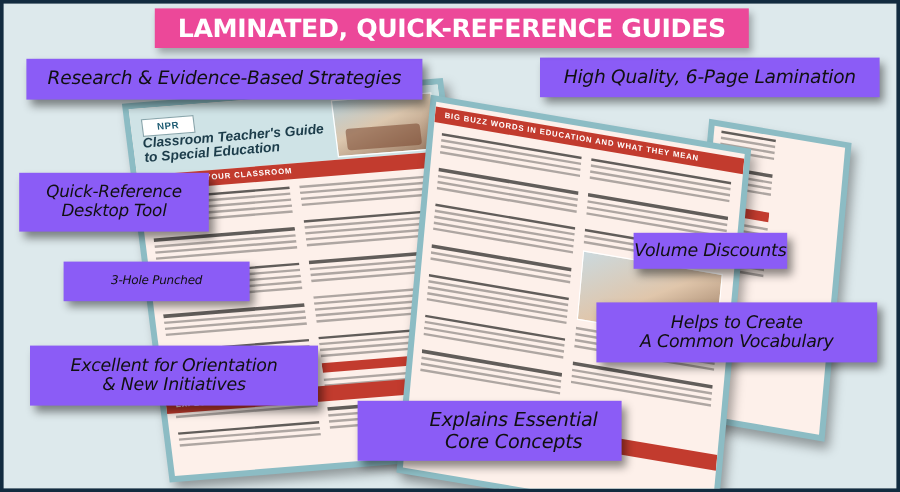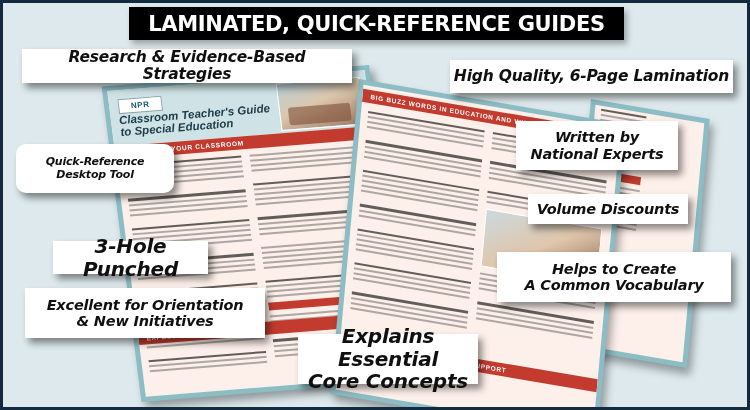--- a/index.html
+++ b/index.html
@@ -96,40 +96,40 @@
   .miniRed{ height:8px;background:#c23b2e;margin:5px 0; }
   .miniPic{
     height:56px;margin:6px 0;
     background:linear-gradient(150deg,#cbd9de 0%,#e0c6ab 50%,#8a6a52 100%);
     border:1px solid #fff;
   }
 
   
   .tag{
     position:absolute;
-    background:#ffffff;
+    background:#8b5cf6;
     color:#101010;
     font-family:"DejaVu Sans", sans-serif;
-    font-weight:bold;
+    font-weight:normal;
     font-style:italic;
     text-align:center;
     box-shadow:4px 5px 7px rgba(0,0,0,.45);
     display:flex;align-items:center;justify-content:center;
     line-height:1.12;
     white-space:pre-line;
     letter-spacing:-0.2px;
     z-index:40;
   }
 
   
   #banner{
     position:absolute;
     left:126px; top:4px;
     width:495px; height:33px;
-    background:#000000;
+    background:#ec4899;
     color:#ffffff;
     font-family:"DejaVu Sans", sans-serif;
     font-weight:bold;
     font-size:21px;
     letter-spacing:-0.3px;
     display:flex;align-items:center;justify-content:center;
     box-shadow:3px 4px 6px rgba(0,0,0,.3);
     z-index:50;
   }
 </style>
@@ -339,35 +339,33 @@
           <span>WHEN A STUDENT NEEDS MORE SUPPORT</span>
         </div>
       </div>
     </div>
   </div>
 
   <div id="banner">LAMINATED, QUICK-REFERENCE GUIDES</div>
 
   <div class="tag" style="left:19px;top:46px;width:330px;height:34px;font-size:15.5px;">Research &amp; Evidence-Based Strategies</div>
 
-  <div class="tag" style="left:447px;top:57px;width:283px;height:33px;font-size:15.5px;">High Quality, 6-Page Lamination</div>
-
-  <div class="tag" style="left:13px;top:141px;width:158px;height:49px;font-size:11px;border-radius:10px;">Quick-Reference
+  <div class="tag" style="left:447px;top:45px;width:283px;height:33px;font-size:15.5px;">High Quality, 6-Page Lamination</div>
+
+  <div class="tag" style="left:13px;top:141px;width:158px;height:49px;font-size:14px;">Quick-Reference
 Desktop Tool</div>
 
-  <div class="tag" style="left:513px;top:118px;width:162px;height:49px;font-size:14.5px;">Written by
-National Experts</div>
-
-  <div class="tag" style="left:50px;top:215px;width:155px;height:33px;font-size:20px;margin-top:23px;">3-Hole Punched</div>
-
-  <div class="tag" style="left:525px;top:191px;width:160px;height:30px;font-size:14.5px;">Volume Discounts</div>
+
+  <div class="tag" style="left:50px;top:215px;width:155px;height:33px;font-size:10px;">3-Hole Punched</div>
+
+  <div class="tag" style="left:525px;top:191px;width:128px;height:30px;font-size:14.5px;">Volume Discounts</div>
 
   <div class="tag" style="left:494px;top:249px;width:234px;height:50px;font-size:14.5px;text-align:center;">Helps to Create
 A Common Vocabulary</div>
 
   <div class="tag" style="left:22px;top:285px;width:240px;height:50px;font-size:14.5px;">Excellent for Orientation
 &amp; New Initiatives</div>
 
-  <div class="tag" style="left:295px;top:331px;width:180px;height:50px;font-size:20px;">Explains Essential
+  <div class="tag" style="left:295px;top:331px;width:180px;height:50px;font-size:16px;padding-left:40px;">Explains Essential
 Core Concepts</div>
 
 
 </div>
 
 </body></html>

